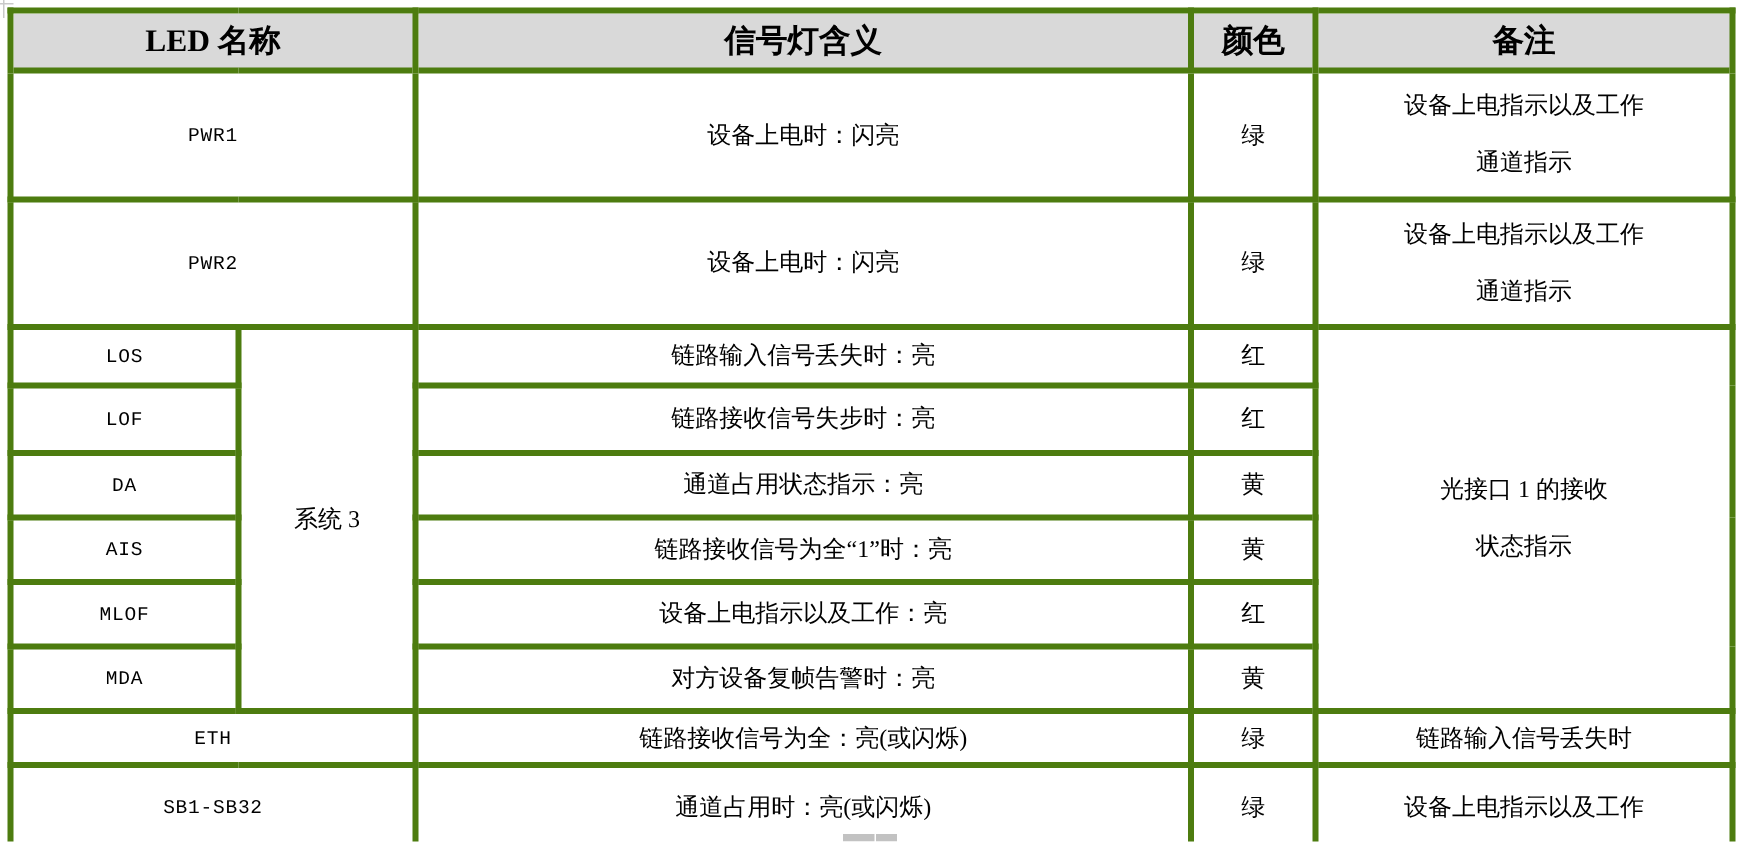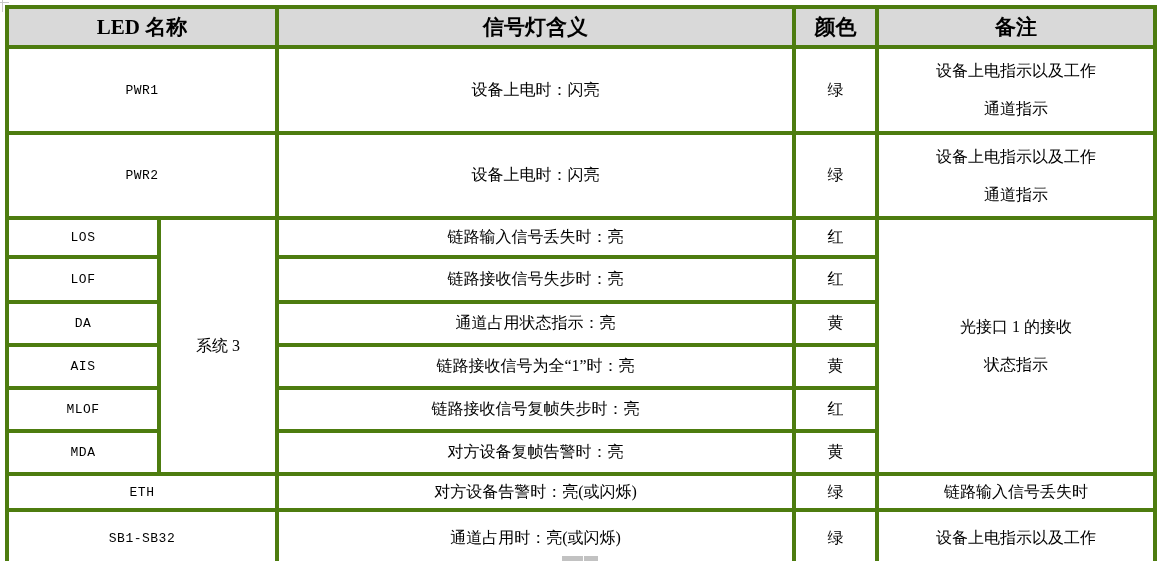--- a/index.html
+++ b/index.html
@@ -114,33 +114,33 @@
   </tr>
 
   <tr style="height:43px">
     <td class="led">AIS</td>
     <td class="mean">链路接收信号为全“1”时：亮</td>
     <td class="colr">黄</td>
   </tr>
 
   <tr style="height:43px">
     <td class="led">MLOF</td>
-    <td class="mean">链路接收信号复帧失步时：亮</td>
+    <td class="mean">设备上电指示以及工作：亮</td>
     <td class="colr">红</td>
   </tr>
 
   <tr style="height:43px">
     <td class="led">MDA</td>
     <td class="mean">对方设备复帧告警时：亮</td>
     <td class="colr">黄</td>
   </tr>
 
   <tr style="height:36px">
     <td colspan="2" class="led">ETH</td>
-    <td class="mean">对方设备告警时：亮(或闪烁)</td>
+    <td class="mean">链路接收信号为全：亮(或闪烁)</td>
     <td class="colr">绿</td>
     <td class="rem" style="line-height:normal">链路输入信号丢失时</td>
   </tr>
 
   <tr style="height:56px">
     <td colspan="2" class="led">SB1-SB32</td>
     <td class="mean">通道占用时：亮(或闪烁)</td>
     <td class="colr">绿</td>
     <td class="rem" style="line-height:normal">设备上电指示以及工作</td>
   </tr>

